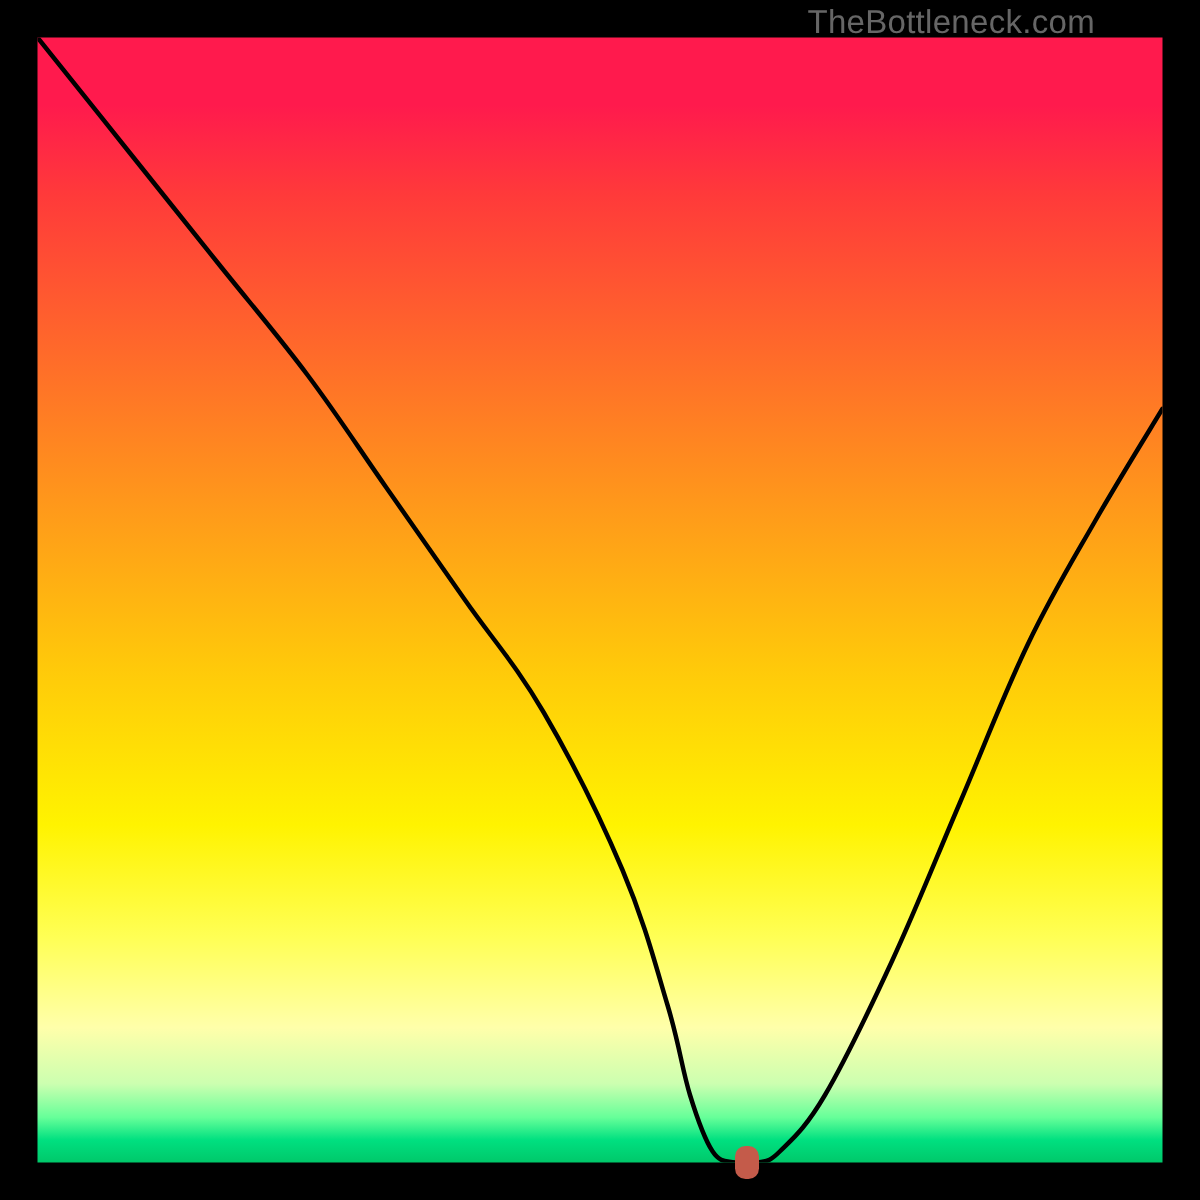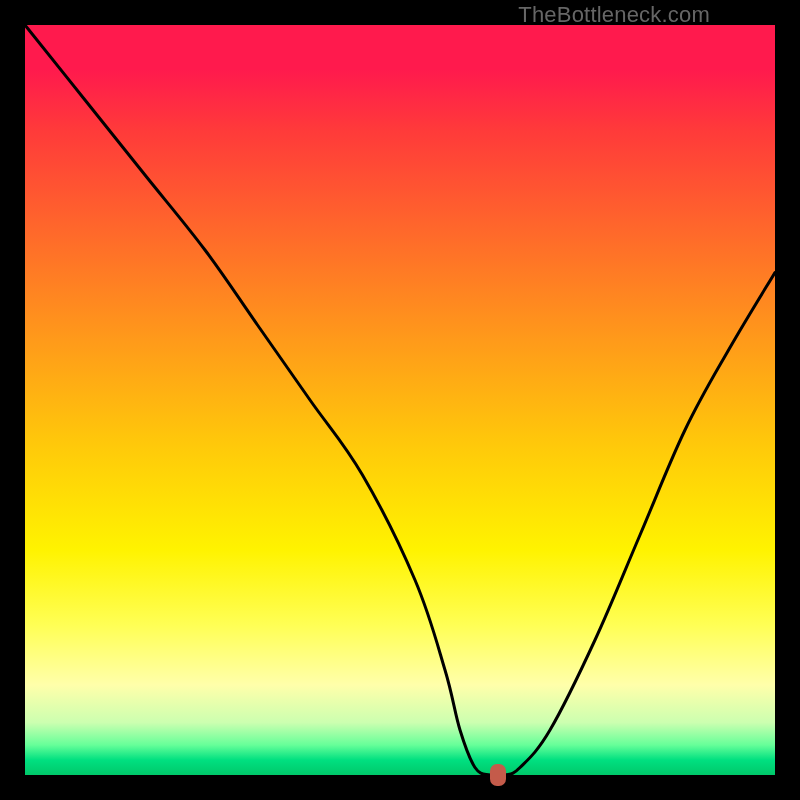--- a/index.html
+++ b/index.html
@@ -9,20 +9,21 @@
     height: 800px;
     overflow: hidden;
     background: #000;
     font-family: Arial, Helvetica, sans-serif;
   }
   .frame {
     position: relative;
     width: 720px;
     height: 800px;
     background: #000;
+    padding-left: 20px;
   }
   .plot-area {
     position: absolute;
     left: 25px;
     top: 25px;
     width: 750px;
     height: 750px;
     background: linear-gradient(to bottom,
       #ff1a4d 0%,
       #ff1a4d 6%,

